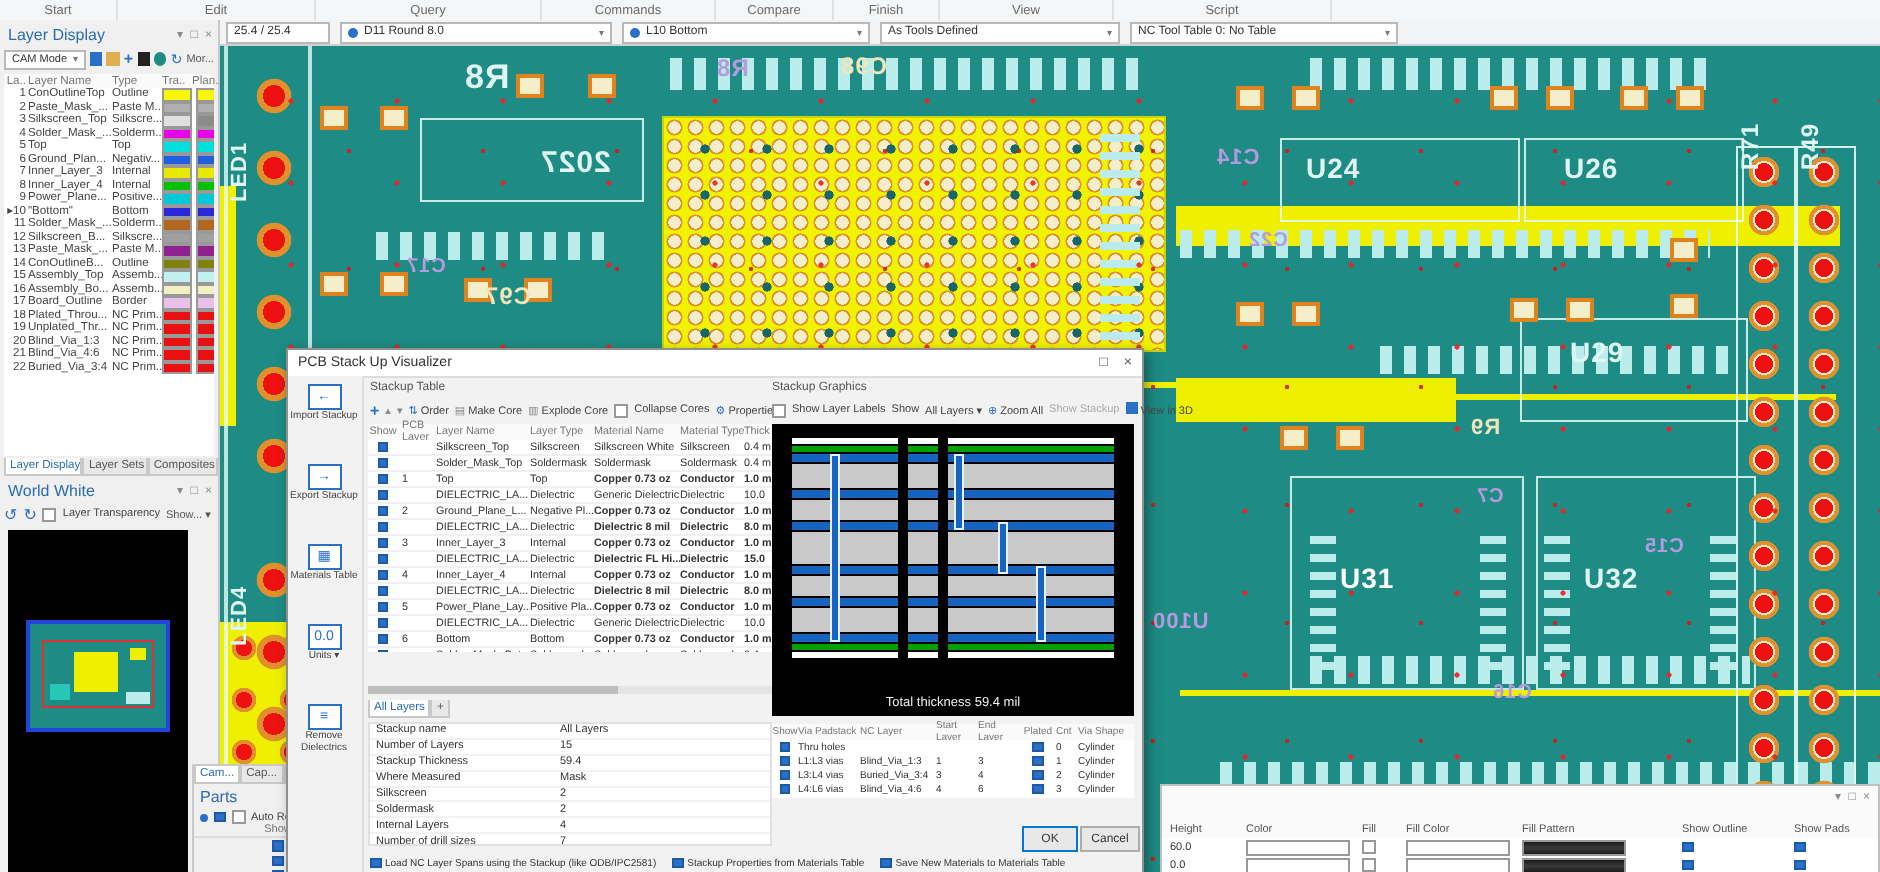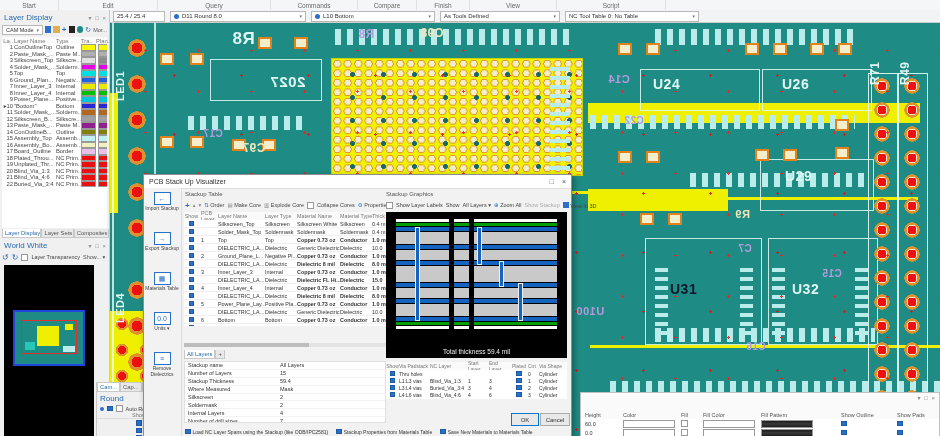--- a/index.html
+++ b/index.html
@@ -236,21 +236,21 @@
         <span class="plabel" style="left: 498px; top: 50px; font-size: 11px; color: rgb(182, 154, 224); transform: scaleX(-1);">C14</span>
         <span class="plabel" style="left: 543px; top: 53px; font-size: 14px; color: rgb(223, 246, 242);">U24</span>
         <span class="plabel" style="left: 672px; top: 53px; font-size: 14px; color: rgb(223, 246, 242);">U26</span>
         <span class="plabel" style="left: 514px; top: 92px; font-size: 10px; color: rgb(182, 154, 224); transform: scaleX(-1);">C22</span>
         <span class="plabel" style="left: 675px; top: 145px; font-size: 14px; color: rgb(223, 246, 242);">U29</span>
         <span class="plabel" style="left: 758px; top: 62px; font-size: 12px; color: rgb(223, 246, 242); transform: rotate(-90deg); transform-origin: 0px 0px;">R71</span>
         <span class="plabel" style="left: 788px; top: 62px; font-size: 12px; color: rgb(223, 246, 242); transform: rotate(-90deg); transform-origin: 0px 0px;">R49</span>
         <span class="plabel" style="left: 625px; top: 185px; font-size: 11px; color: rgb(239, 230, 187); transform: scaleX(-1);">R9</span>
         <span class="plabel" style="left: 628px; top: 220px; font-size: 10px; color: rgb(182, 154, 224); transform: scaleX(-1);">C7</span>
         <span class="plabel" style="left: 712px; top: 245px; font-size: 10px; color: rgb(182, 154, 224); transform: scaleX(-1);">C15</span>
-        <span class="plabel" style="left: 560px; top: 258px; font-size: 14px; color: #0f172a;">U31</span>
+        <span class="plabel" style="left: 560px; top: 258px; font-size: 14px; color: #ffffff;">U31</span>
         <span class="plabel" style="left: 682px; top: 258px; font-size: 14px; color: rgb(223, 246, 242);">U32</span>
         <span class="plabel" style="left: 466px; top: 282px; font-size: 11px; color: rgb(182, 154, 224); transform: scaleX(-1);">U100</span>
         <span class="plabel" style="left: 636px; top: 318px; font-size: 10px; color: rgb(182, 154, 224); transform: scaleX(-1);">C16</span>
       </div>
   </div>
 
   <div id="left-panel" class="r">
     <div class="r" style="left:4px;top:2px;right:2px;height:10px;display:flex;align-items:center;">
       <span class="ptitle">Layer Display</span>
       <span class="pbtns" style="margin-left:auto">▾ □ ×</span>
@@ -459,21 +459,21 @@
   </div>
 
   <div id="parts-panel" class="r">
     <div id="parts-tabs" style="display:flex;height:9px">
         <span class="dtab act">Cam...</span>
         <span class="dtab">Cap...</span>
         <span class="dtab">Part...</span>
         <span class="dtab">S</span>
       </div>
     <div style="display:flex;align-items:center;padding:2px 3px;">
-      <span class="ptitle">Round</span>
+      <span class="ptitle">Parts</span>
     </div>
     <div style="display:flex;align-items:center;gap:3px;padding:0 3px;font-size:5.5px;color:#444">
       <span class="dot" style="width:4px;height:4px"></span>
       <span class="cbx"></span>
       <span class="unchk"></span>
       <span>Auto Ref...</span>
     </div>
     <div style="font-size:5.5px;color:#777;text-align:center;border-bottom:1px solid #ddd">Show</div>
     <div id="parts-rows" style="display:flex;flex-direction:column;align-items:center;gap:2px;padding-top:1px">
         <span class="cbx"></span>

